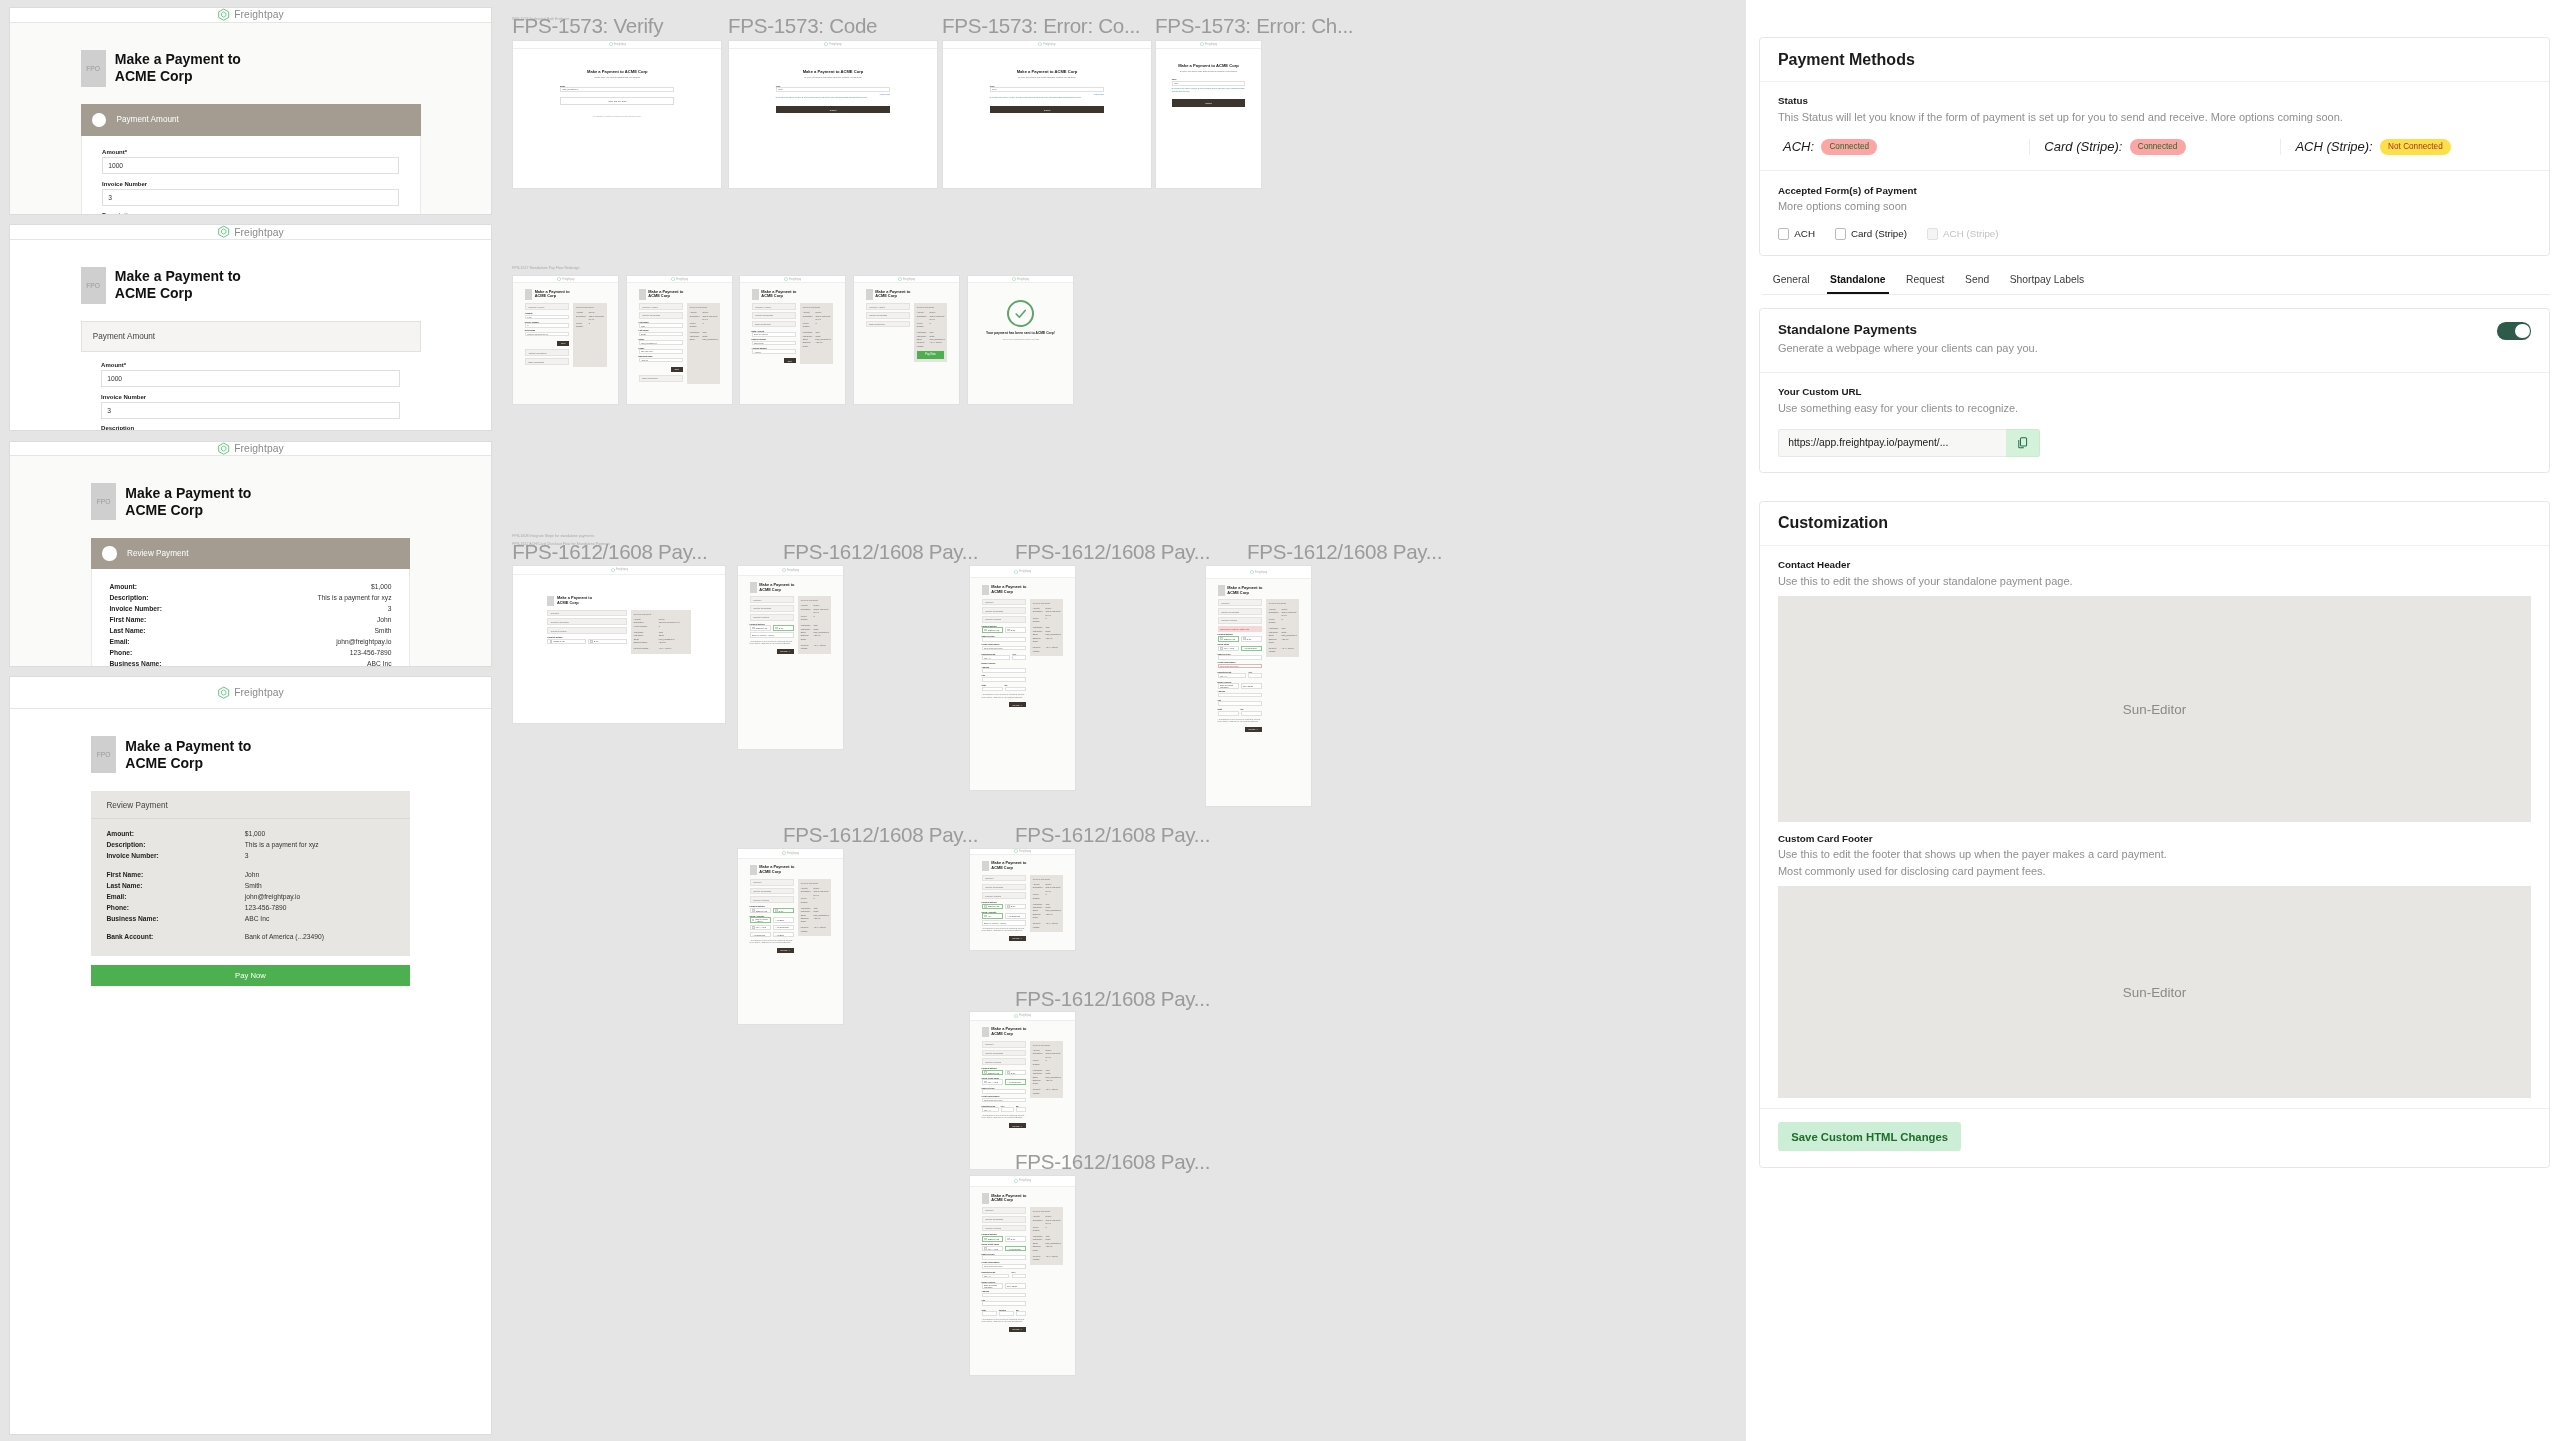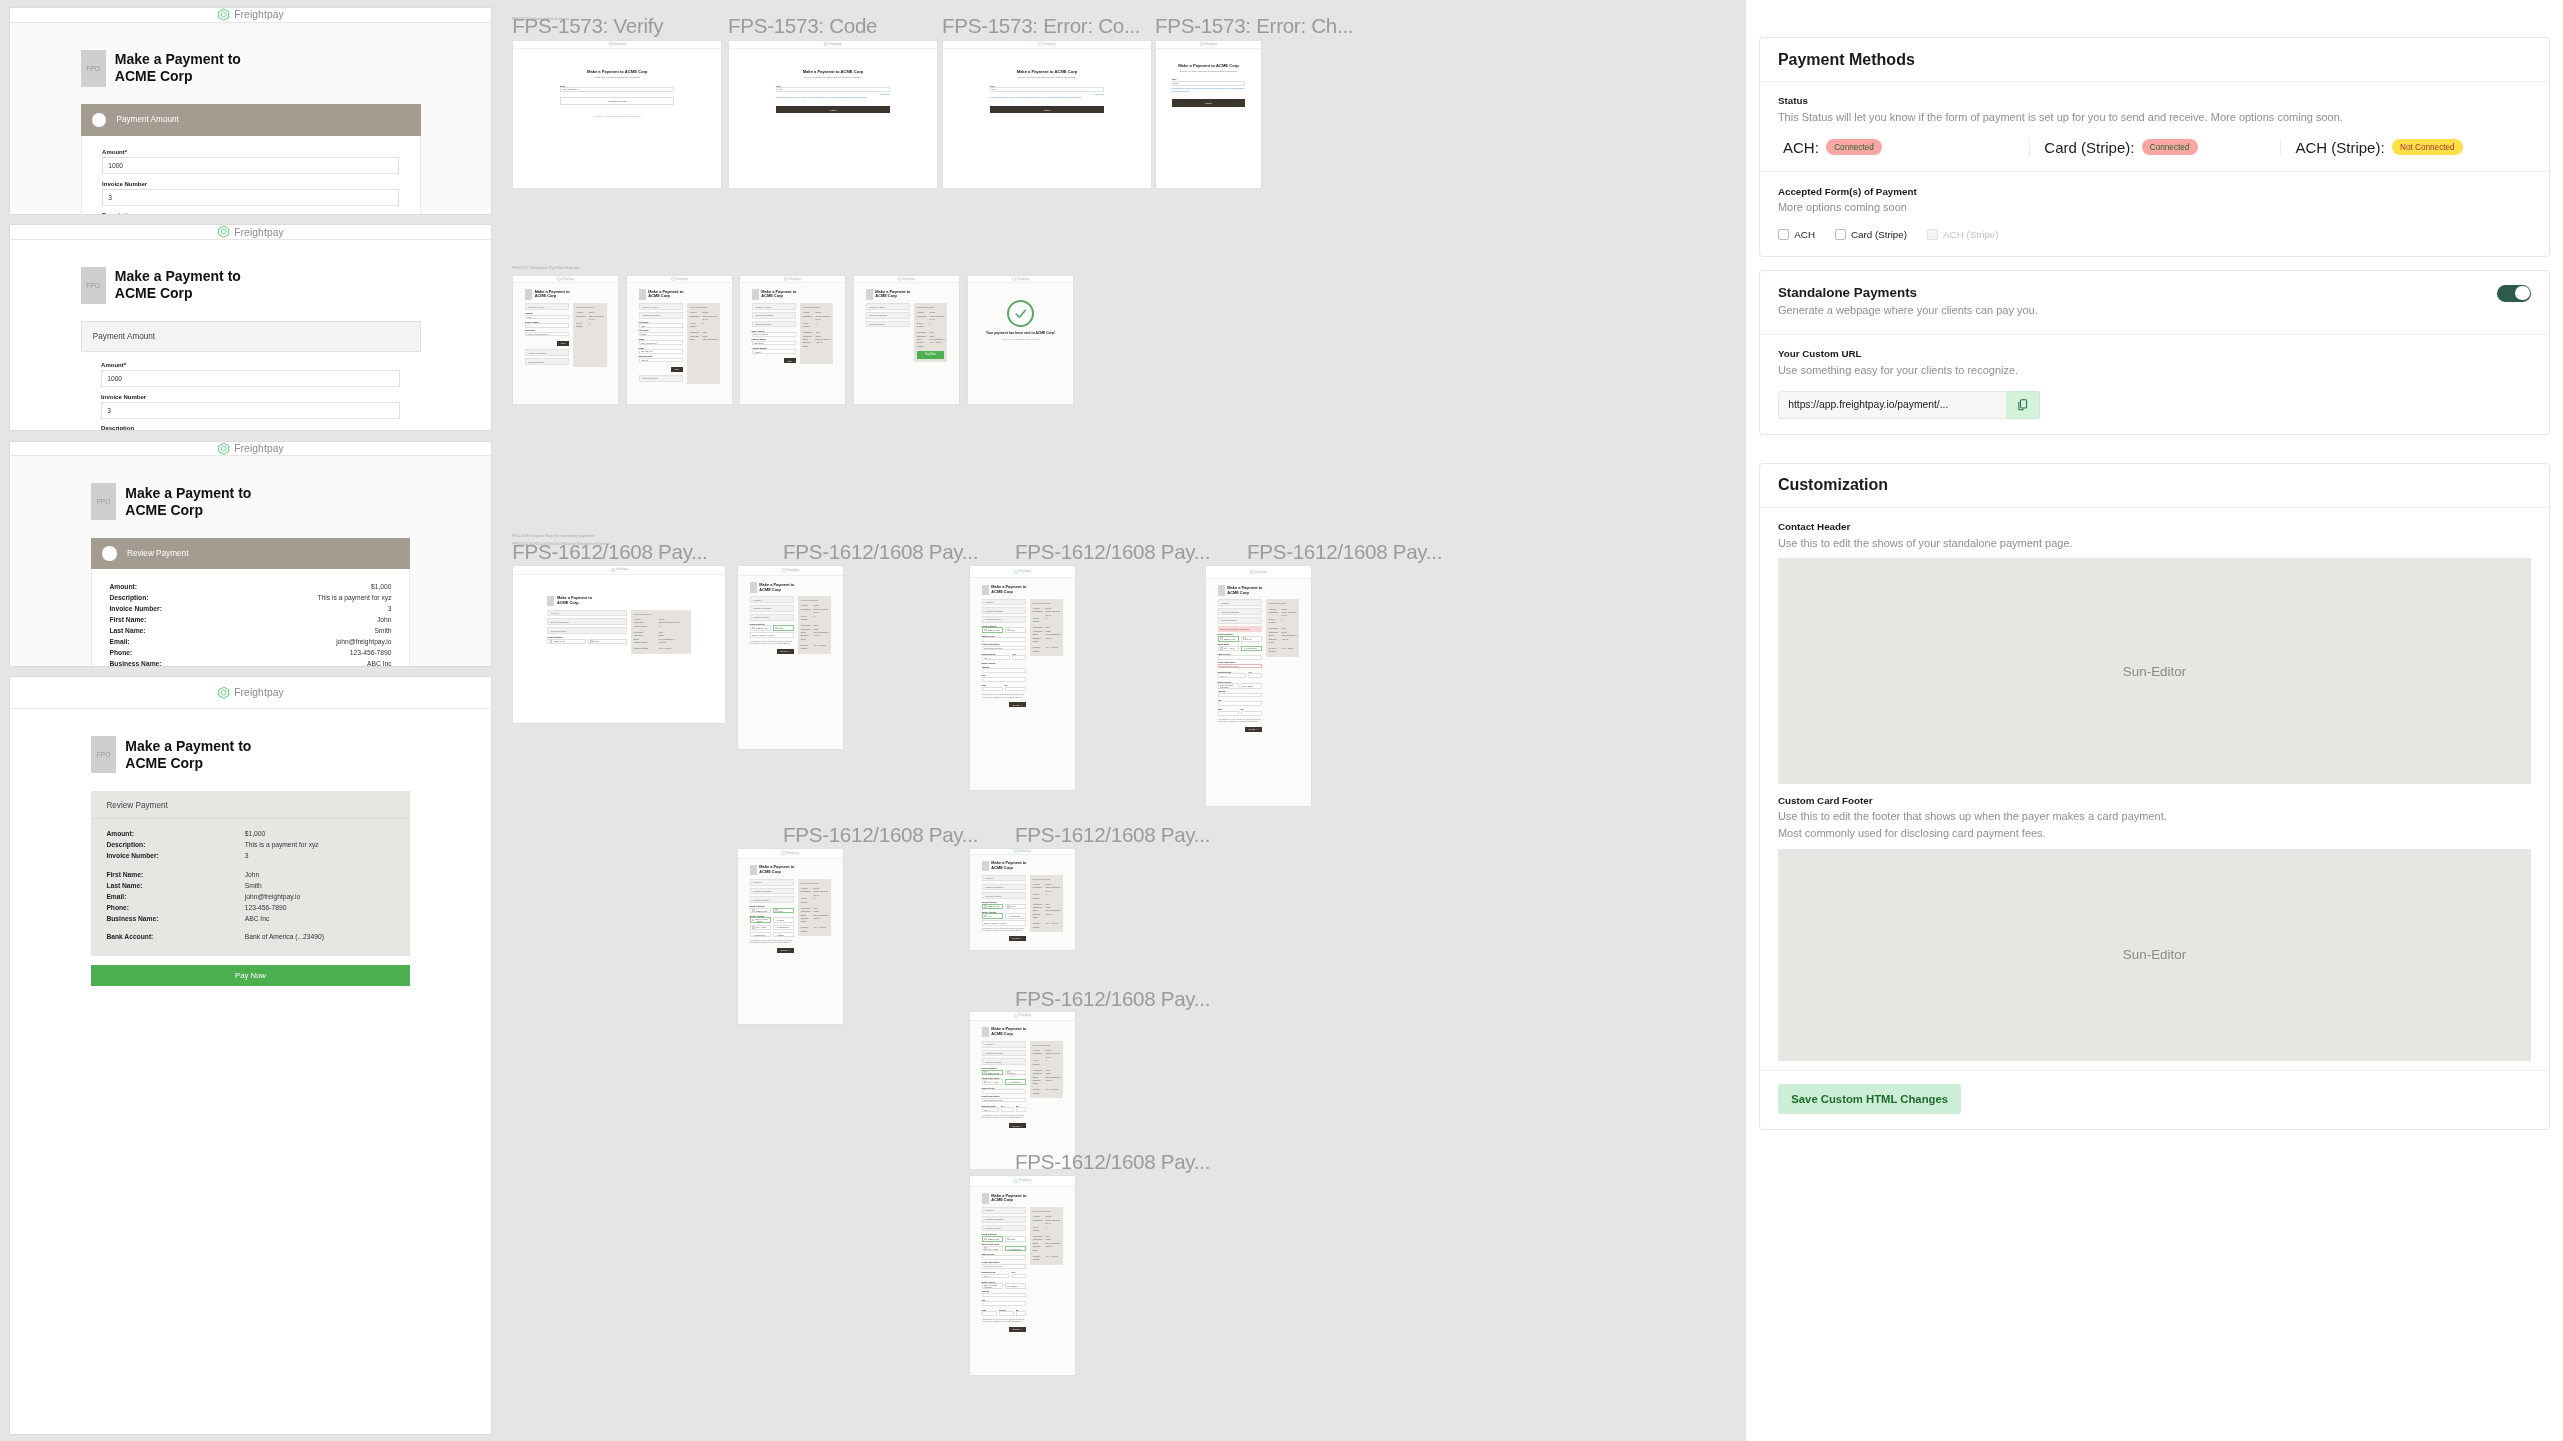--- a/index.html
+++ b/index.html
@@ -133,21 +133,21 @@
   }
   .card-head { padding: 12.3px 17.5px; border-bottom: 0.5px solid #eeeeee; }
   .card-head h2 { font-size: 16px; font-weight: bold; color: #1b1b1b; }
   .card-sect { padding: 13.4px 17.5px 15.4px 17.5px; border-bottom: 0.5px solid #eeeeee; }
   .card-sect:last-child { border-bottom: none; }
   .lbl-strong { font-size: 9.8px; font-weight: bold; color: #1b1b1b; margin-bottom: 2.6px; }
   .lbl-sub { font-size: 11px; color: #8f8f8f; line-height: 1.5; }
   .status-grid { display: flex; margin-top: 13.4px; }
   .status-cell { flex: 1 1 33%; display: flex; align-items: center; gap: 7.2px; padding-left: 5.1px; }
   .status-cell + .status-cell { border-left: 0.5px solid #ececec; padding-left: 14.4px; }
-  .status-key { font-size: 15px; color: #1b1b1b; }
+  .status-key { font-size: 13px; color: #1b1b1b; font-style: italic; }
   .pill { font-size: 8.2px; padding: 3.6px 8.2px; border-radius: 8.2px; white-space: nowrap; }
   .pill-ok { background: #fca5a5; color: #1f6b2b; }
   .pill-no { background: #fde047; color: #a33333; }
   .cb-row { display: flex; gap: 19.6px; margin-top: 13.4px; align-items: center; }
   .cb-item { display: flex; align-items: center; gap: 5.1px; }
   .cb { width: 11.3px; height: 11.3px; border: 0.8px solid #b9b9b9; border-radius: 2.1px; background: #fff; }
   .cb.dim { border-color: #e0e0e0; background: #f4f4f4; }
   .cb-label { font-size: 9.8px; color: #1b1b1b; }
   .cb-label.dim { color: #c2c2c2; }
 
@@ -1685,20 +1685,27 @@
             <span class="cb-label">Card (Stripe)</span>
           </label>
           <label class="cb-item">
             <span class="cb dim"></span>
             <span class="cb-label dim">ACH (Stripe)</span>
           </label>
         </div>
       </div>
     </div>
 
+    <div class="tabs">
+      <div class="tab">General</div>
+      <div class="tab active">Standalone</div>
+      <div class="tab">Request</div>
+      <div class="tab">Send</div>
+      <div class="tab">Shortpay Labels</div>
+    </div>
 
     <div class="card" style="margin-top:13.4px">
       <div class="card-sect">
         <div class="toggle-row">
           <div>
             <div class="lbl-strong" style="font-size:13.4px">Standalone Payments</div>
             <div class="lbl-sub">Generate a webpage where your clients can pay you.</div>
           </div>
           <div class="toggle">
             <span class="knob"></span>

